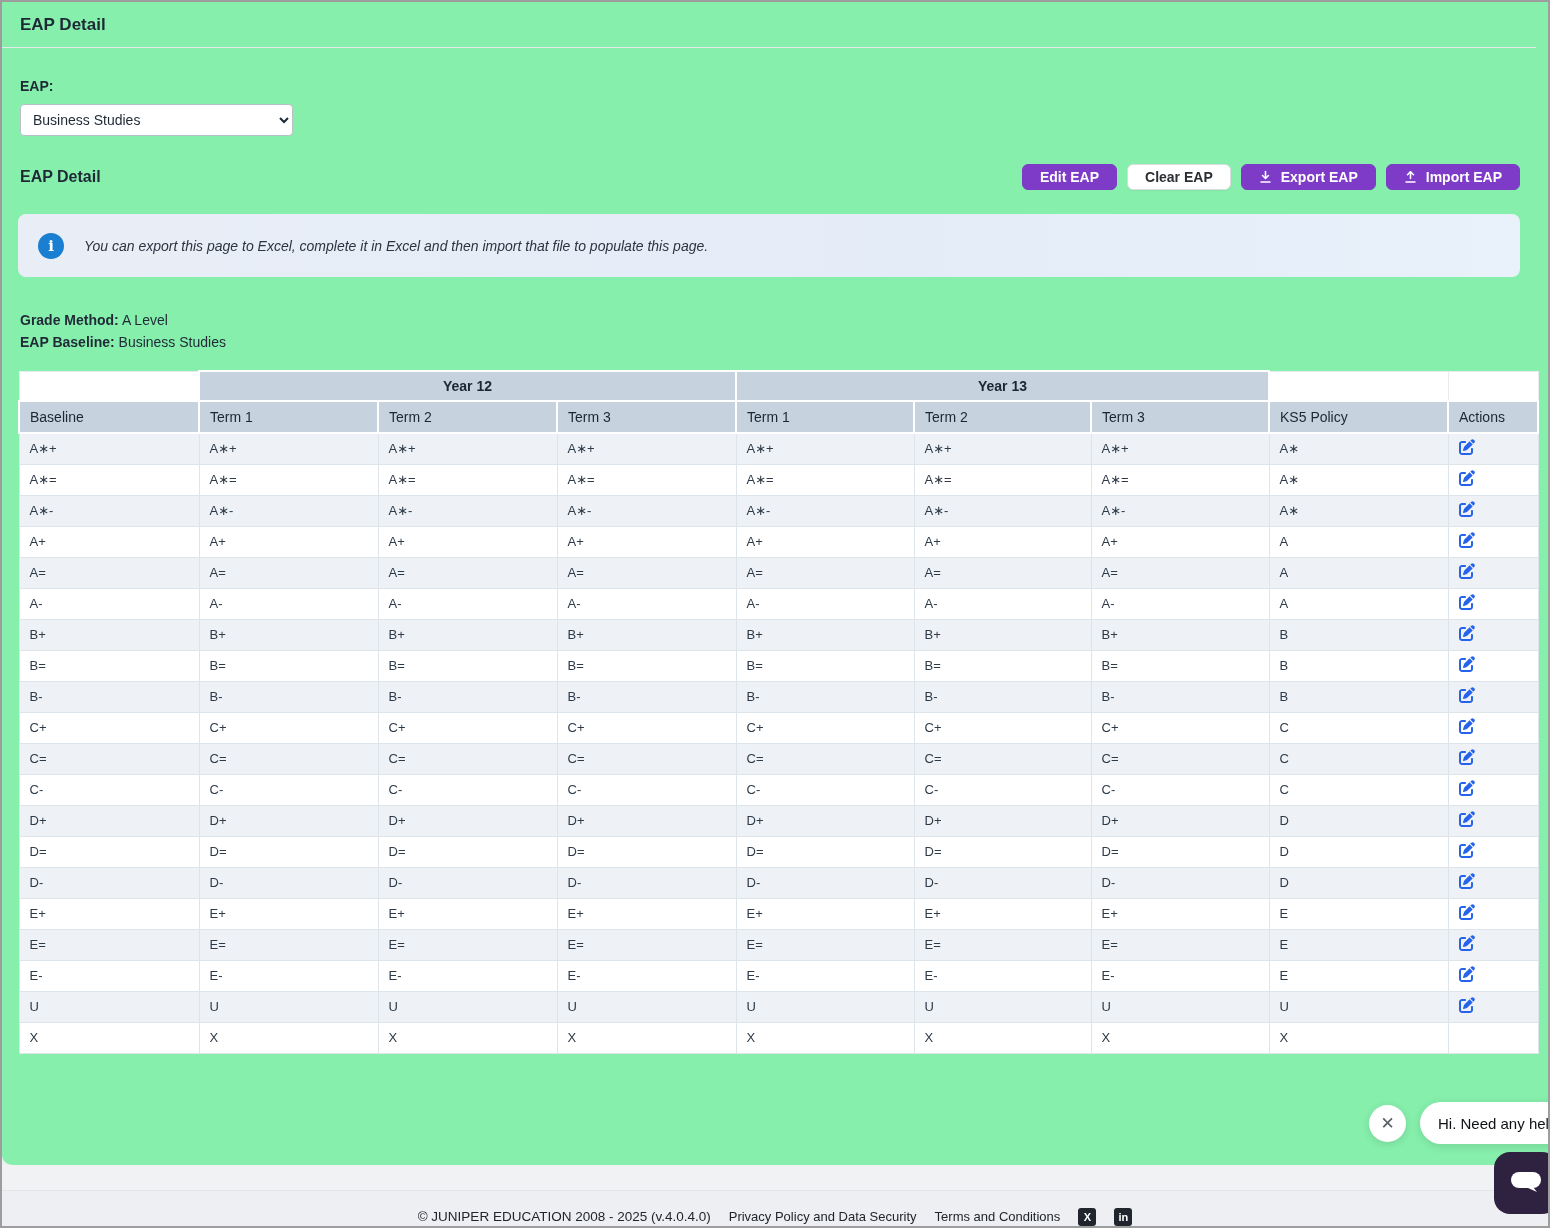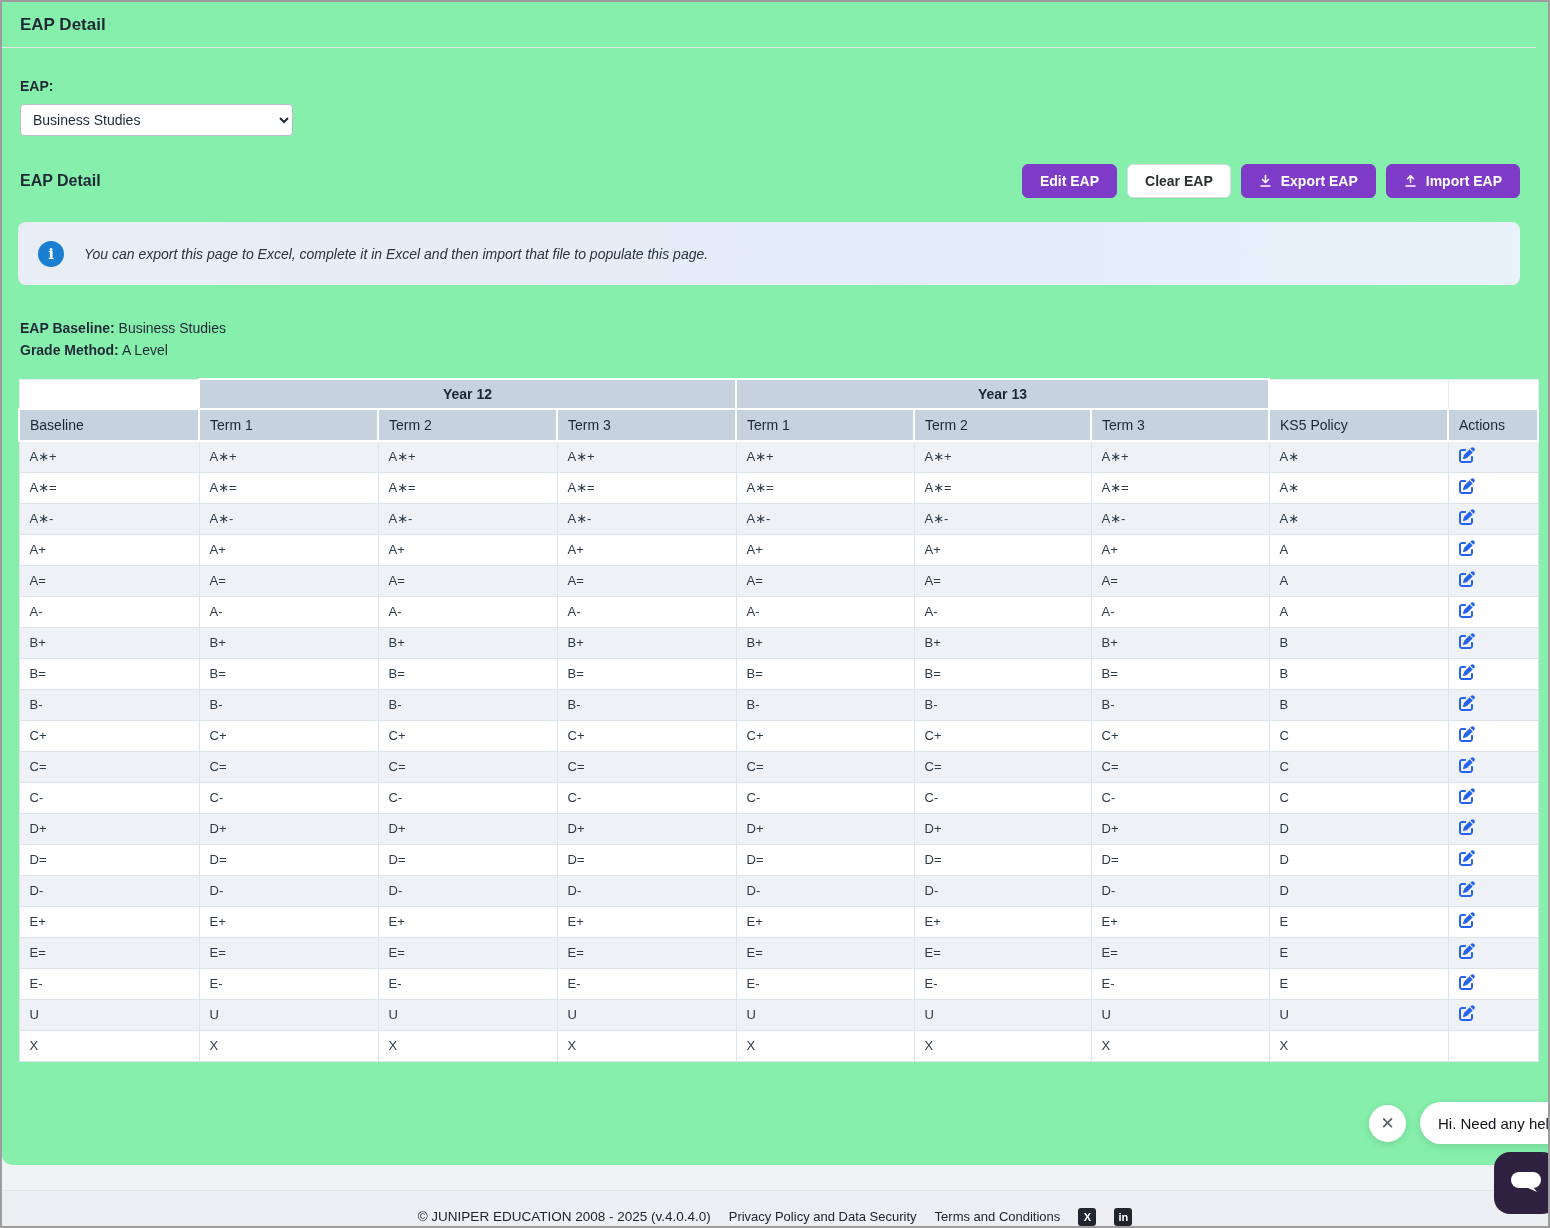--- a/index.html
+++ b/index.html
@@ -19,21 +19,21 @@
   .eap-label { font-size:14px; font-weight:700; color:#1e2936; margin:30px 18px 10px 18px; }
   .eap-select {
     margin-left:18px; width:273px; height:32px; font-size:14px; color:#1e2936;
     border:1px solid #b9c0c7; border-radius:4px; padding:0 8px; background:#fff;
     font-family:"Liberation Sans", sans-serif;
   }
   .section-row { display:flex; align-items:center; justify-content:space-between; margin:28px 16px 0 18px; }
   .section-heading { font-size:16px; font-weight:600; color:#1e2936; }
   .btn-group { display:flex; gap:10px; }
   .btn {
-    display:inline-flex; align-items:center; gap:9px; height:34px; padding:0 17px;
+    display:inline-flex; align-items:center; gap:9px; height:26px; padding:0 17px;
     border-radius:6px; font-size:14px; font-weight:700; cursor:pointer;
     border:1px solid transparent; font-family:"Liberation Sans", sans-serif;
   }
   .btn-purple { background:#7d3bc8; color:#ffffff; border-color:#7d3bc8; }
   .btn-white { background:#ffffff; color:#2b2f33; border-color:#d9dce0; box-shadow:0 1px 1px rgba(0,0,0,.04); }
   .btn svg { display:block; }
   
   .info-banner {
     margin:24px 16px 0 16px; height:63px; border-radius:8px;
     background:linear-gradient(90deg,#e9eef6 0%,#e4ecf8 60%,#e9f1fb 100%);
@@ -148,22 +148,22 @@
         </button>
       </div>
     </div>
 
     <div class="info-banner">
       <span class="info-icon">i</span>
       <span class="info-text">You can export this page to Excel, complete it in Excel and then import that file to populate this page.</span>
     </div>
 
     <div class="meta-block">
+        <div class="meta-line"><b>Grade Method:</b><span> A Level</span></div>
         <div class="meta-line"><b>EAP Baseline:</b><span> Business Studies</span></div>
-        <div class="meta-line"><b>Grade Method:</b><span> A Level</span></div>
       </div>
 
     <table class="grade-table">
       <colgroup>
         <col style="width:180px">
           <col style="width:179px">
           <col style="width:179px">
           <col style="width:179px">
         <col style="width:178px">
           <col style="width:177px">

